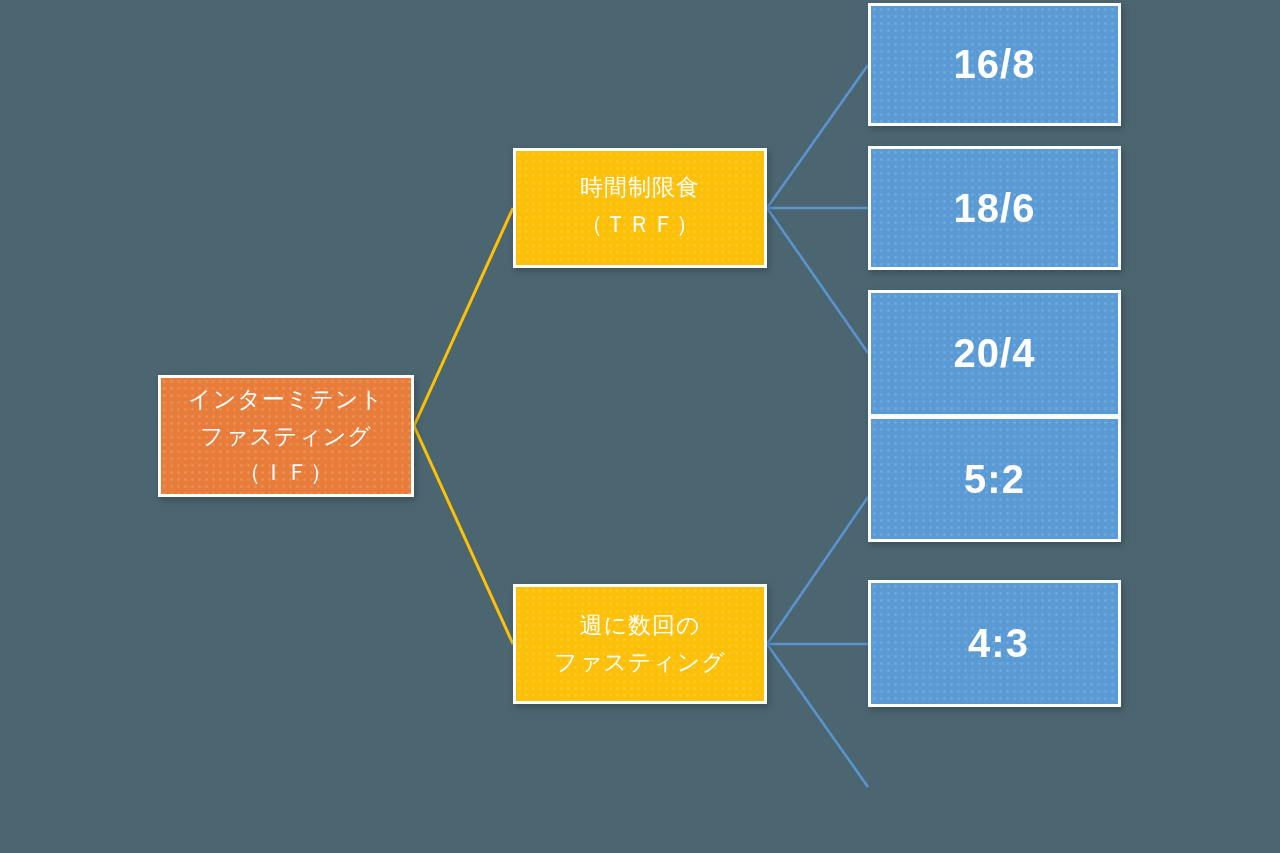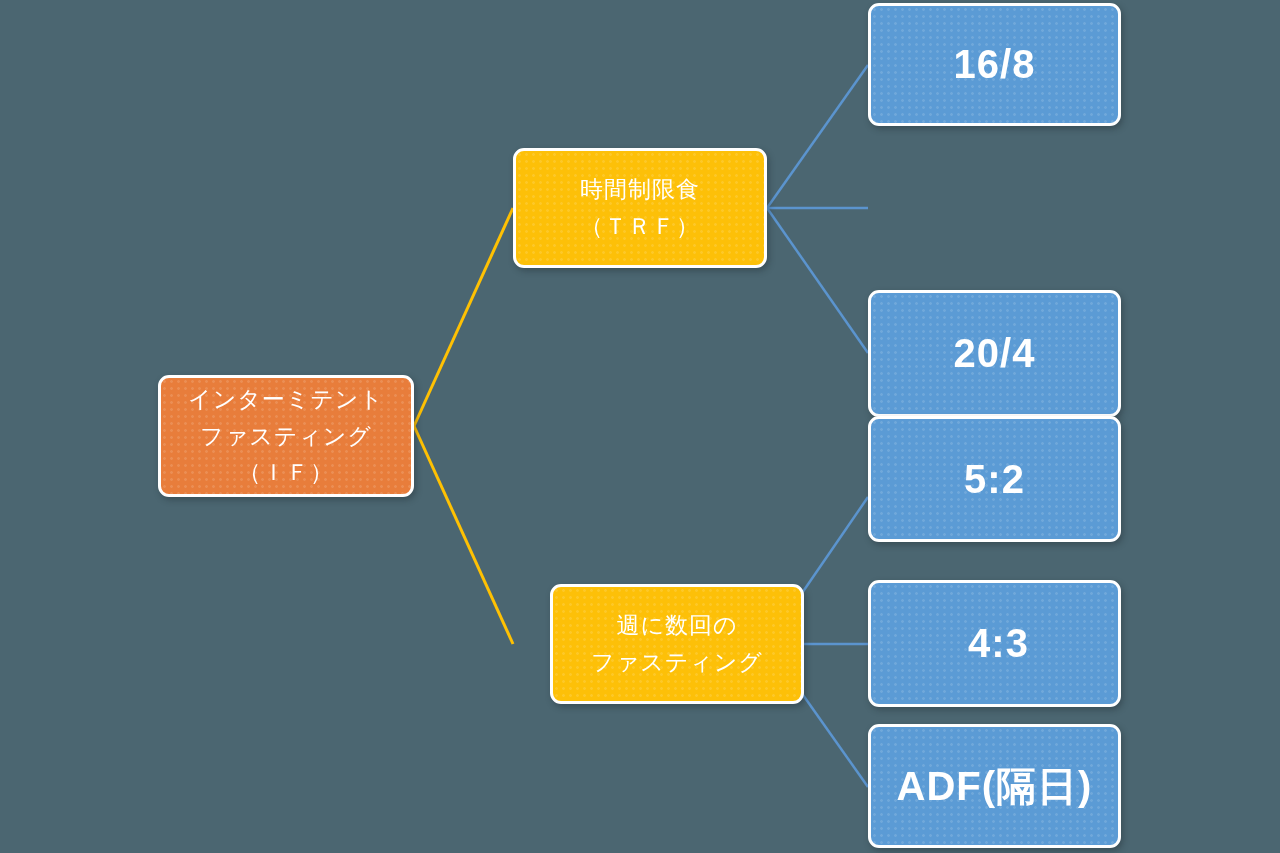--- a/index.html
+++ b/index.html
@@ -20,21 +20,21 @@
     left: 0;
     top: 0;
     width: 1280px;
     height: 853px;
     pointer-events: none;
   }
   .node {
     position: absolute;
     box-sizing: border-box;
     border: 3px solid #ffffff;
-    border-radius: 11px;
+    border-radius: 0;
     color: #ffffff;
     display: flex;
     align-items: center;
     justify-content: center;
     text-align: center;
     white-space: pre-line;
     box-shadow: 2px 3px 6px rgba(25, 35, 40, 0.35);
     
     background-image: radial-gradient(rgba(255,255,255,0.13) 1px, rgba(255,255,255,0) 1.7px);
     background-size: 7px 7px;
@@ -50,22 +50,22 @@
     font-weight: normal;
   }
   .leaf-label {
     font-size: 40px;
     font-weight: bold;
     letter-spacing: 1px;
   }
 
   
   #root-node    { left: 158px; top: 365px; width: 256px; height: 122px; margin-top: 10px; }
-  #branch-trf   { left: 513px; top: 148px; width: 254px; height: 120px; }
-  #branch-week  { left: 513px; top: 584px; width: 254px; height: 120px; margin-left: 37px; }
+  #branch-trf   { left: 513px; top: 148px; width: 254px; height: 120px; font-family: Liberation Mono, monospace; }
+  #branch-week  { left: 513px; top: 584px; width: 254px; height: 120px; }
   .leaf         { left: 868px; width: 253px; }
   #leaf-0 { top: 3px;   height: 123px; }
   #leaf-1 { top: 146px; height: 124px; }
   #leaf-2 { top: 290px; height: 127px; }
   #leaf-3 { top: 416px; height: 126px; }
   #leaf-4 { top: 580px; height: 127px; padding-left: 8px; }
   #leaf-5 { top: 724px; height: 124px; }
 </style>
 </head>
 <body>
@@ -97,26 +97,26 @@
 （ＴＲＦ）</span>
   </div>
   <div class="node yellow" id="branch-week">
     <span class="jp-label">週に数回の
 ファスティング</span>
   </div>
 
   <div class="node blue leaf" id="leaf-0">
     <span class="leaf-label">16/8</span>
   </div>
+  <div class="node blue leaf" id="leaf-1">
+    <span class="leaf-label">18/6</span>
+  </div>
   <div class="node blue leaf" id="leaf-2">
     <span class="leaf-label">20/4</span>
   </div>
   <div class="node blue leaf" id="leaf-3">
     <span class="leaf-label">5:2</span>
   </div>
   <div class="node blue leaf" id="leaf-4">
     <span class="leaf-label">4:3</span>
   </div>
-  <div class="node blue leaf" id="leaf-5">
-    <span class="leaf-label">ADF(隔日)</span>
-  </div>
 
 </div>
 
 </body></html>

